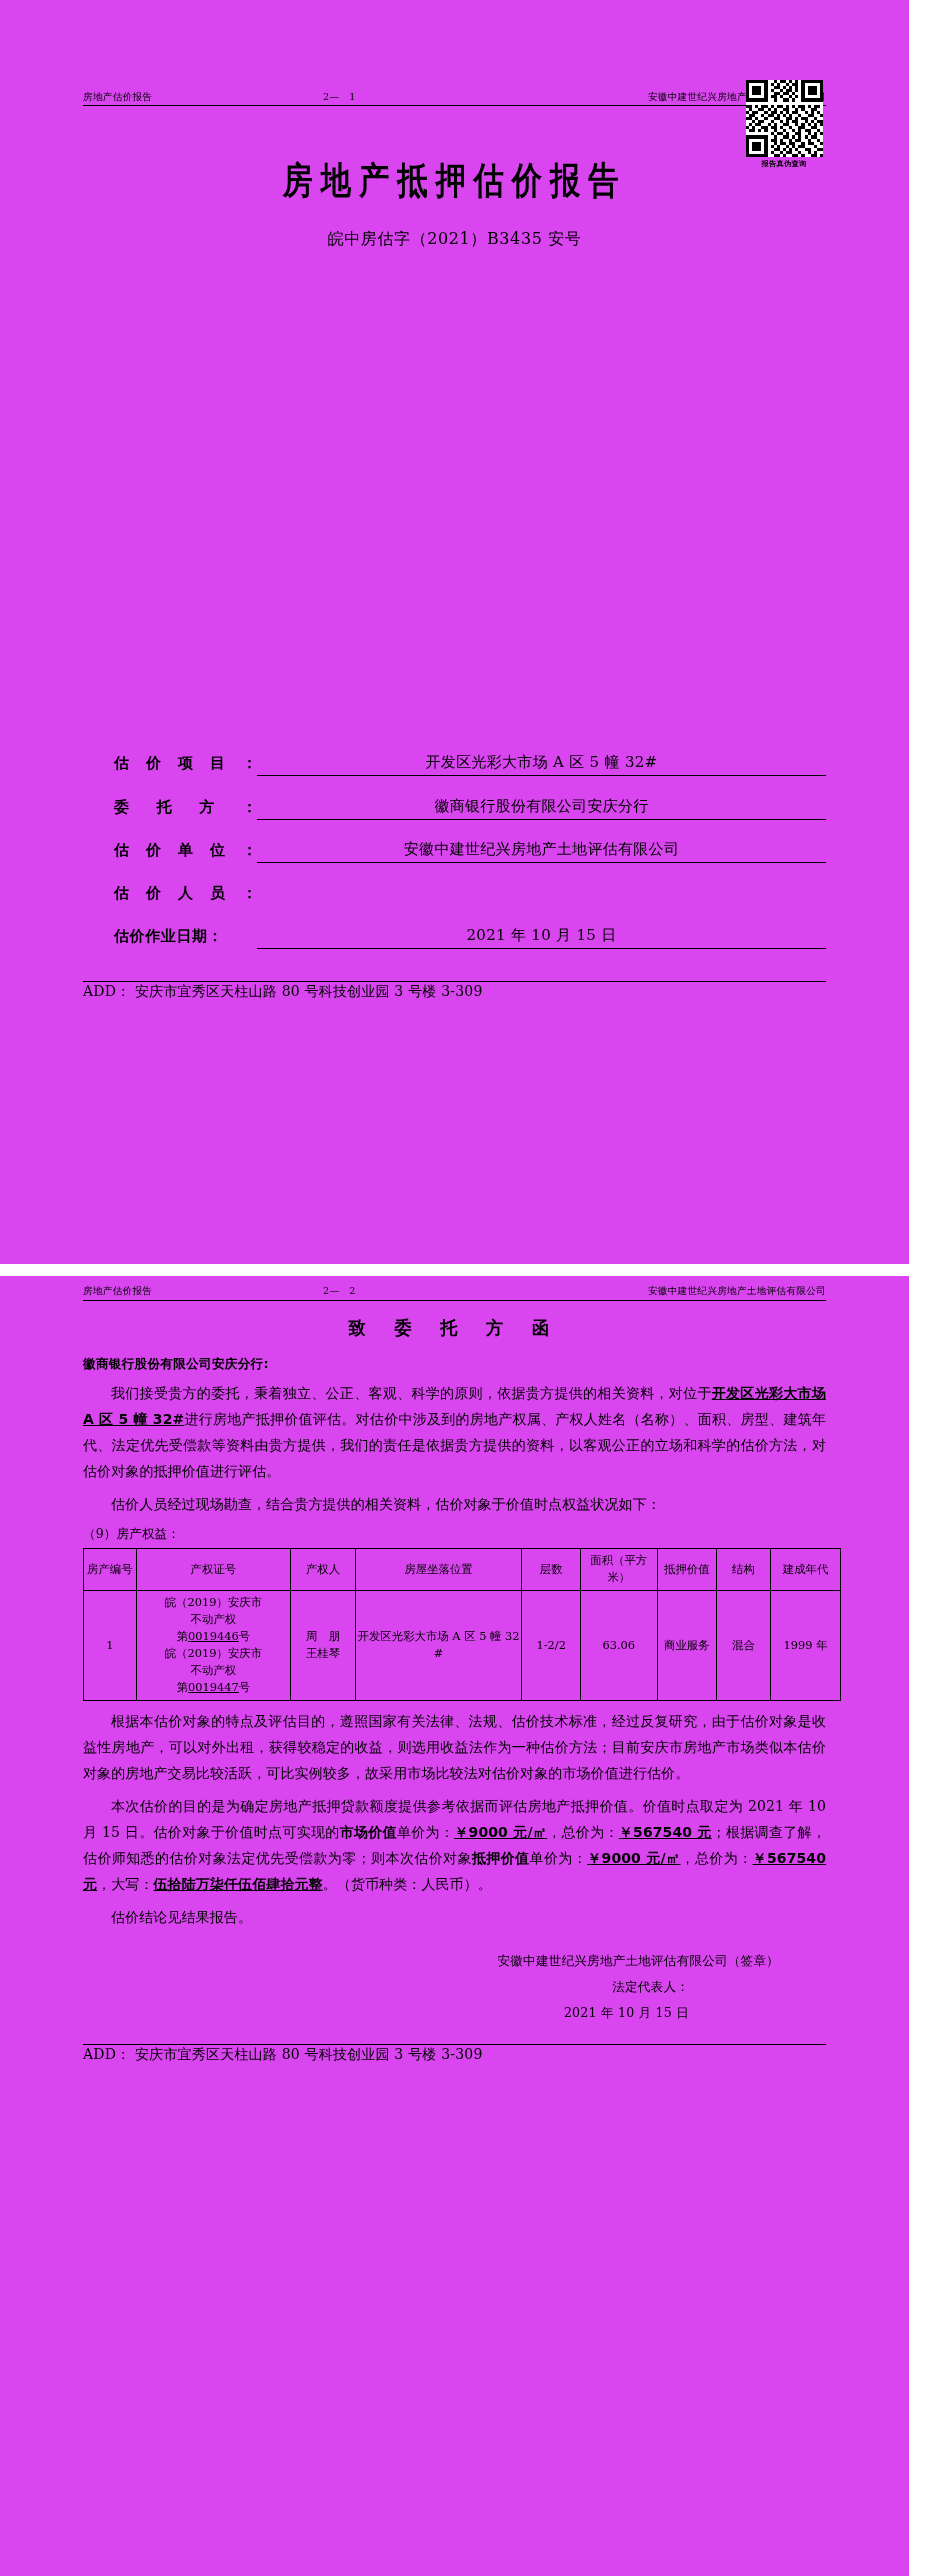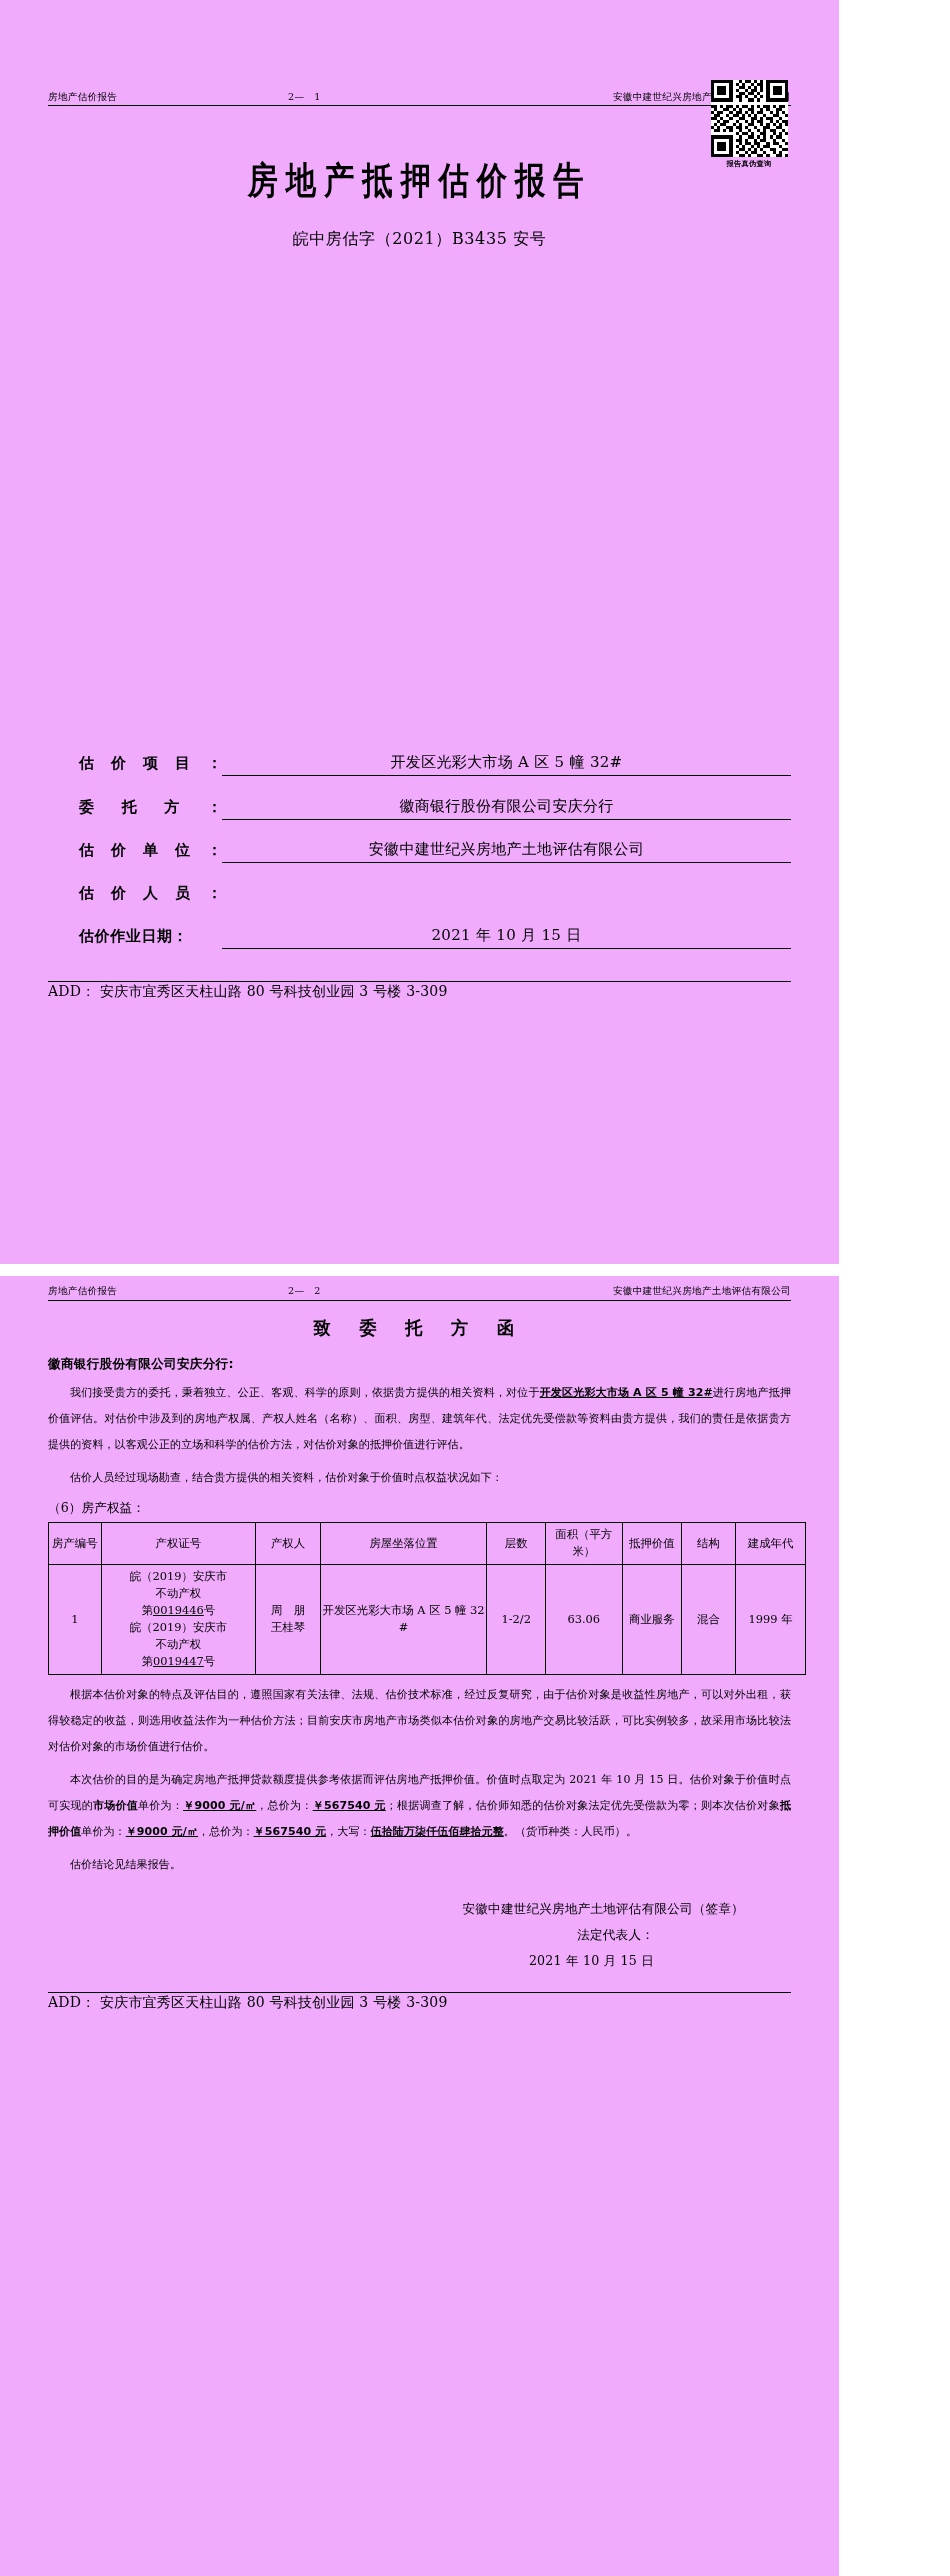--- a/index.html
+++ b/index.html
@@ -16,22 +16,22 @@
     width: 951px;
     height: 2576px;
     background: #ffffff;
     overflow: hidden;
   }
 
   
   .sheet {
     position: absolute;
     left: 0;
-    width: 839px;
-    background: #f0abfc;
+    width: 909px;
+    background: #d946ef;
   }
   .sheet-inner {
     position: relative;
     margin: 0 auto;
     width: 743px;
   }
 
   
   .running-head {
     display: flex;
@@ -141,21 +141,21 @@
     transform: scaleX(0.95);
   }
   .salutation {
     font-family: "DejaVu Sans", "Liberation Sans", sans-serif;
     font-weight: bold;
     font-size: 12.6px;
     margin-top: 15.6px;
     letter-spacing: 0.3px;
   }
   p.body-text {
-    font-size: 11px;
+    font-size: 14px;
     line-height: 26px;
     text-align: justify;
     text-justify: inter-ideograph;
     margin: 7.2px 0 0 0;
     text-indent: 2em;
     letter-spacing: 0.1px;
   }
   .u { text-decoration: underline; }
   .b { font-weight: bold; font-family: "DejaVu Sans", "Liberation Sans", sans-serif; margin-top: 16px; }
   .ub { font-weight: bold; text-decoration: underline; font-family: "DejaVu Sans","Liberation Sans",sans-serif; }
@@ -476,21 +476,21 @@
       </div>
 
       <h2 class="letter-title">致 委 托 方 函</h2>
 
       <div class="salutation">徽商银行股份有限公司安庆分行:</div>
 
       <p class="body-text"><span>我们接受贵方的委托，秉着独立、公正、客观、科学的原则，依据贵方提供的相关资料，对位于</span><span class="ub">开发区光彩大市场 A 区 5 幢 32#</span><span>进行房地产抵押价值评估。对估价中涉及到的房地产权属、产权人姓名（名称）、面积、房型、建筑年代、法定优先受偿款等资料由贵方提供，我们的责任是依据贵方提供的资料，以客观公正的立场和科学的估价方法，对估价对象的抵押价值进行评估。</span></p>
 
       <p class="body-text">估价人员经过现场勘查，结合贵方提供的相关资料，估价对象于价值时点权益状况如下：</p>
 
-      <div class="list-label">（6）房产权益：</div>
+      <div class="list-label">（9）房产权益：</div>
 
       <table class="prop-table">
         <thead>
           <tr>
             <th class="col-no">房产编号</th>
             <th class="col-cert">产权证号</th>
             <th class="col-owner">产权人</th>
             <th class="col-loc">房屋坐落位置</th>
             <th class="col-floors">层数</th>
             <th class="col-area">面积（平方米）</th>

